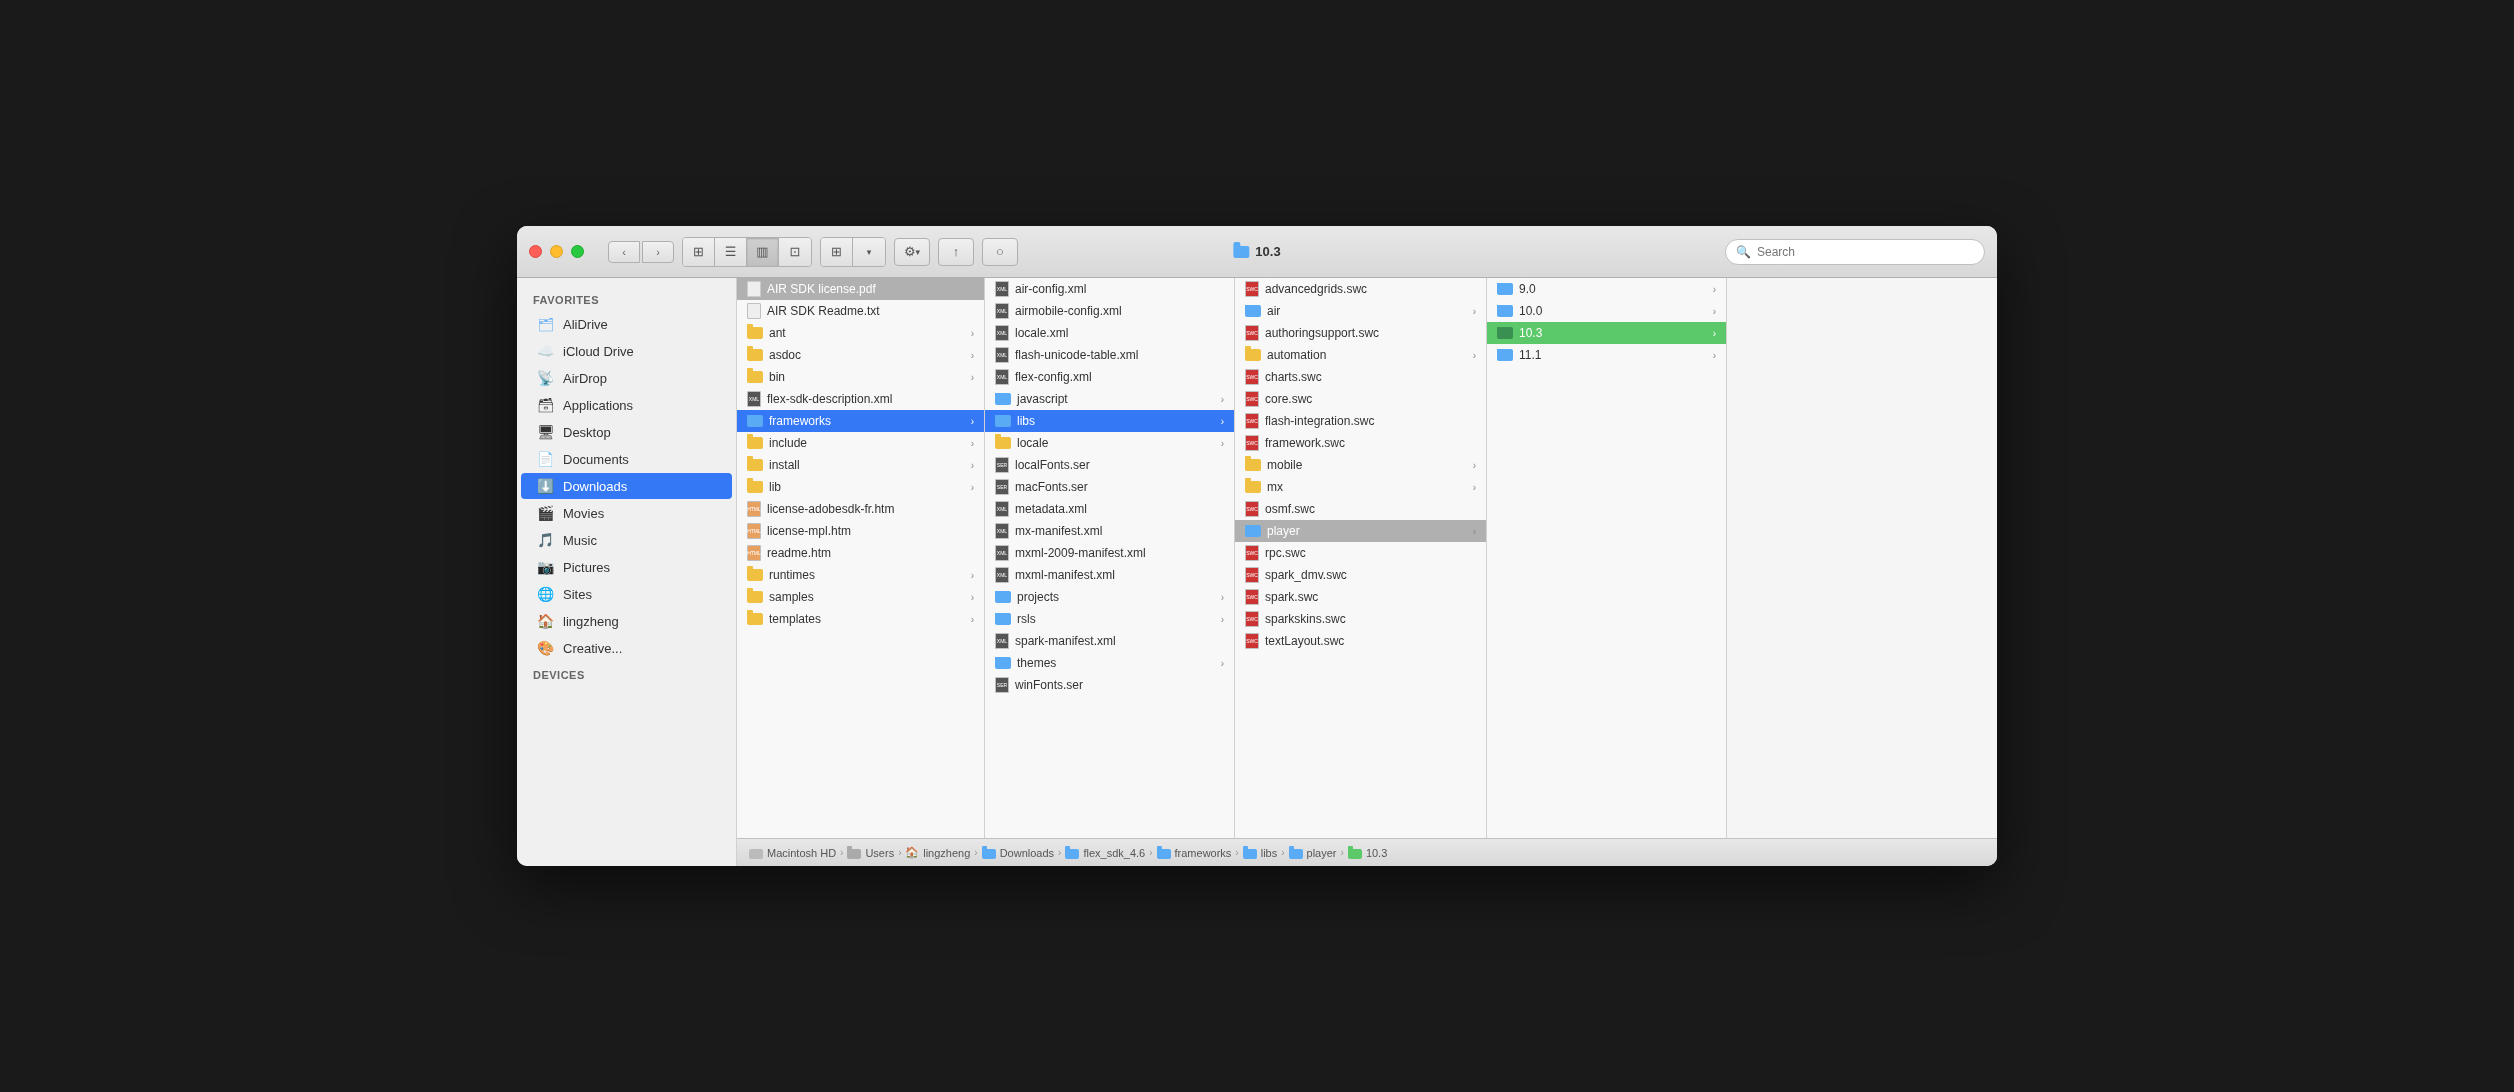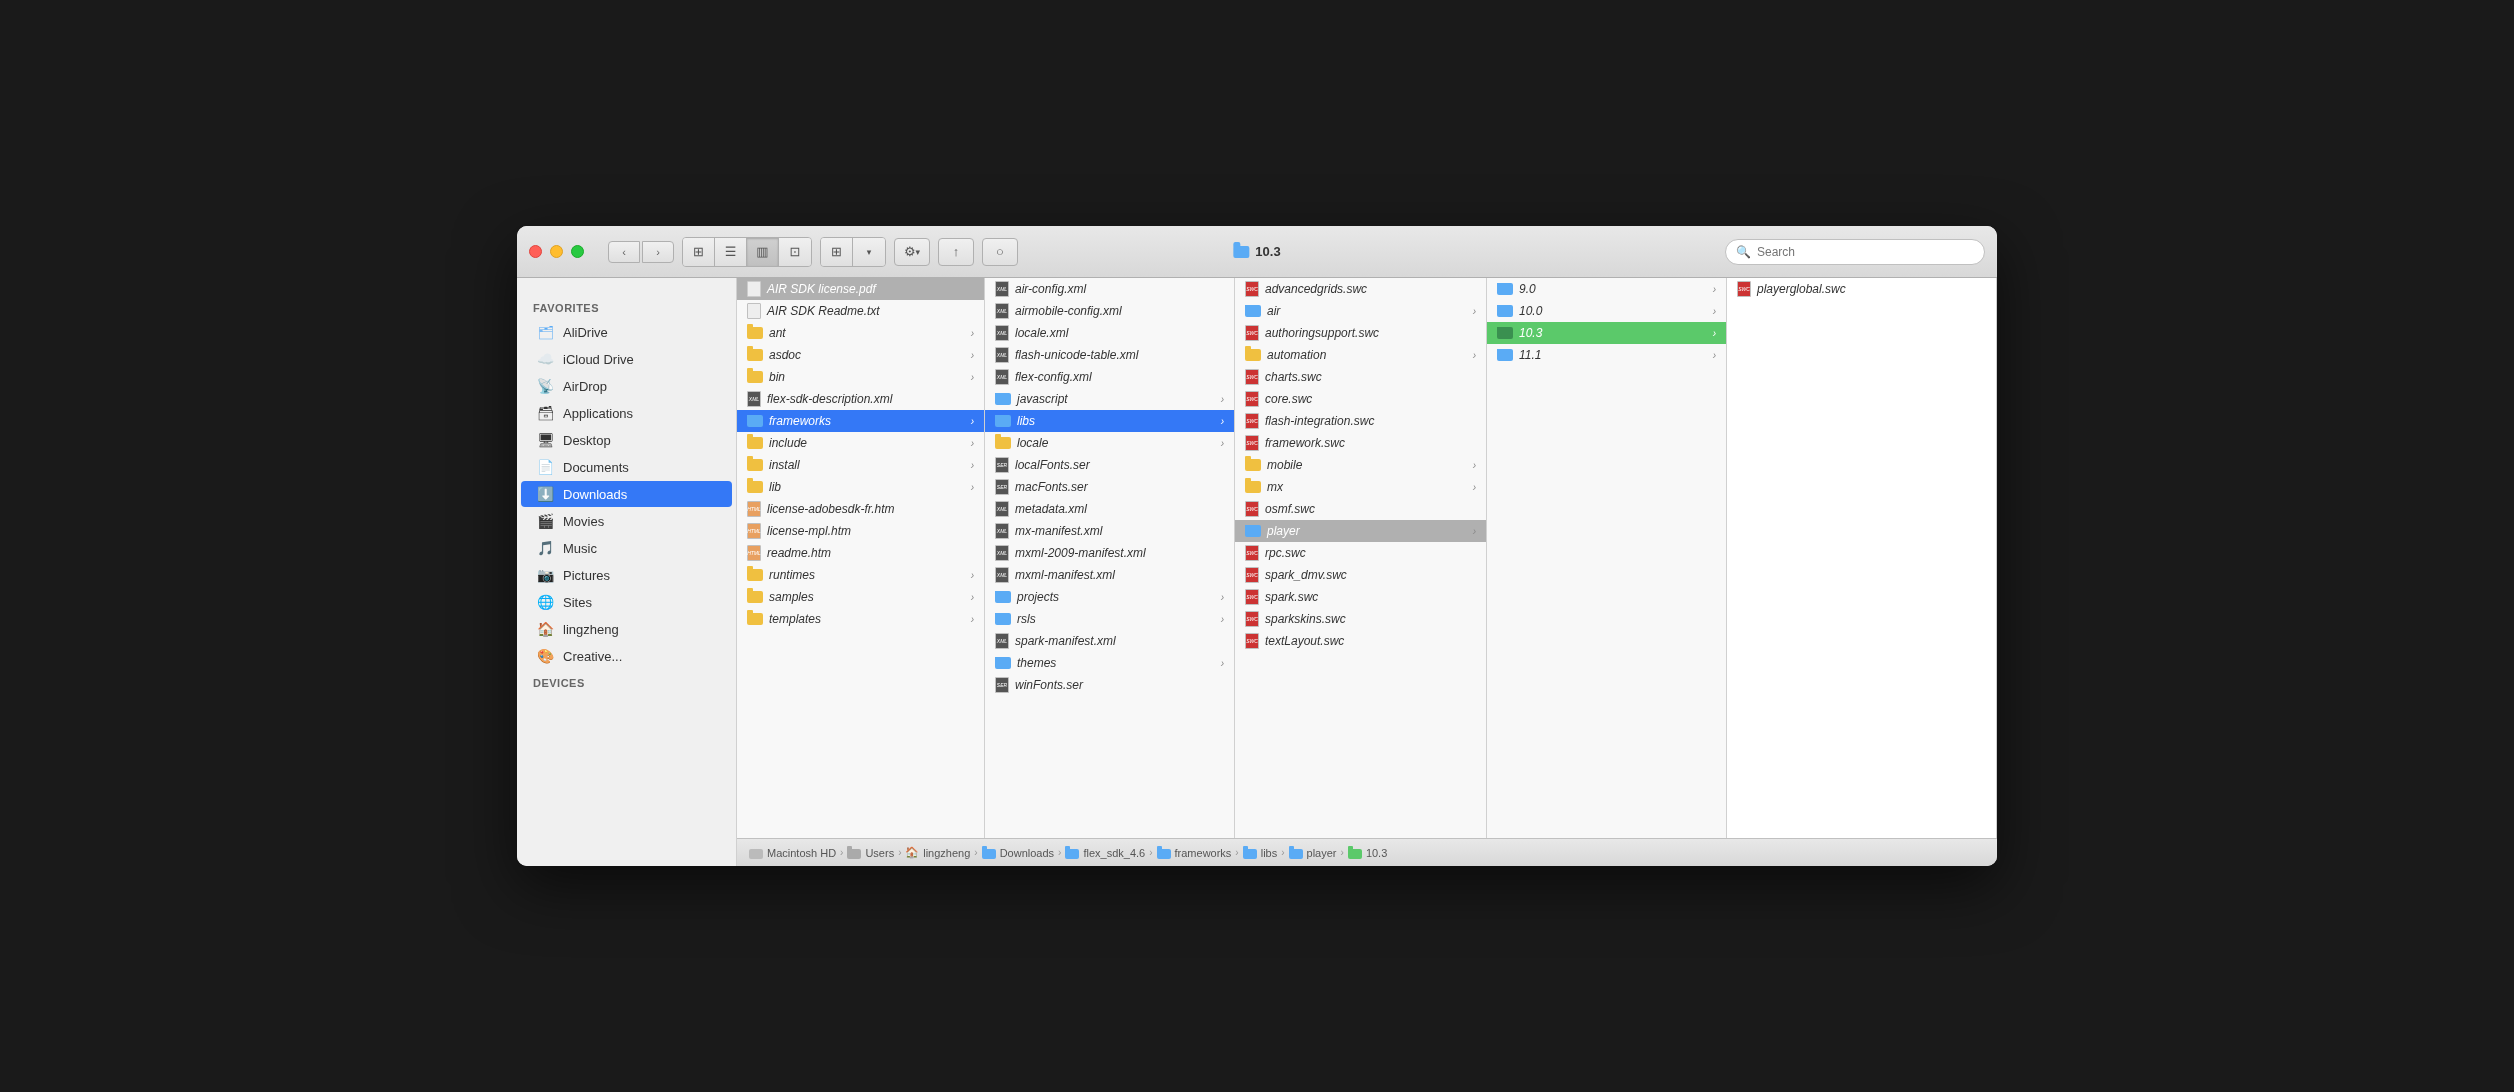--- a/index.html
+++ b/index.html
@@ -152,21 +152,21 @@
     }
     .main-area {
       display: flex;
       flex: 1;
       overflow: hidden;
     }
     .sidebar {
       width: 220px;
       background: #f0f0f0;
       border-right: 1px solid #d0d0d0;
-      padding: 20px 0;
+      padding: 12px 0;
       overflow-y: auto;
       flex-shrink: 0;
     }
     .sidebar-section-header {
       font-size: 11px;
       font-weight: 700;
       color: #666;
       padding: 4px 16px;
       text-transform: uppercase;
       letter-spacing: 0.5px;
@@ -199,21 +199,20 @@
       flex: 1;
       display: flex;
       flex-direction: column;
       overflow: hidden;
     }
     .columns-container {
       flex: 1;
       display: flex;
       overflow-x: auto;
       overflow-y: hidden;
-      font-style: italic;
     }
     .column {
       min-width: 245px;
       border-right: 1px solid #d0d0d0;
       overflow-y: auto;
       flex-shrink: 0;
       background: white;
     }
     .column-item {
       display: flex;
@@ -697,26 +696,20 @@
             <span>10.3</span>
             <span class="chevron">›</span>
           </div>
           <div class="column-item">
             <div class="item-icon" style="background:#5aabf5;"></div>
             <span>11.1</span>
             <span class="chevron">›</span>
           </div>
         </div>
 
-        <div class="column" style="min-width:230px; background:white; flex:1;">
-          <div class="column-item">
-            <div class="file-icon swc">SWC</div>
-            <span>playerglobal.swc</span>
-          </div>
-        </div>
 
       </div>
 
       <div class="status-bar">
         <span class="breadcrumb-item">
           <span class="hd-icon" style="width:14px; height:10px; background:#bbb; border-radius:2px; display:inline-block;"></span>
           <span>Macintosh HD</span>
         </span>
         <span class="breadcrumb-arrow">›</span>
         <span class="breadcrumb-item">

